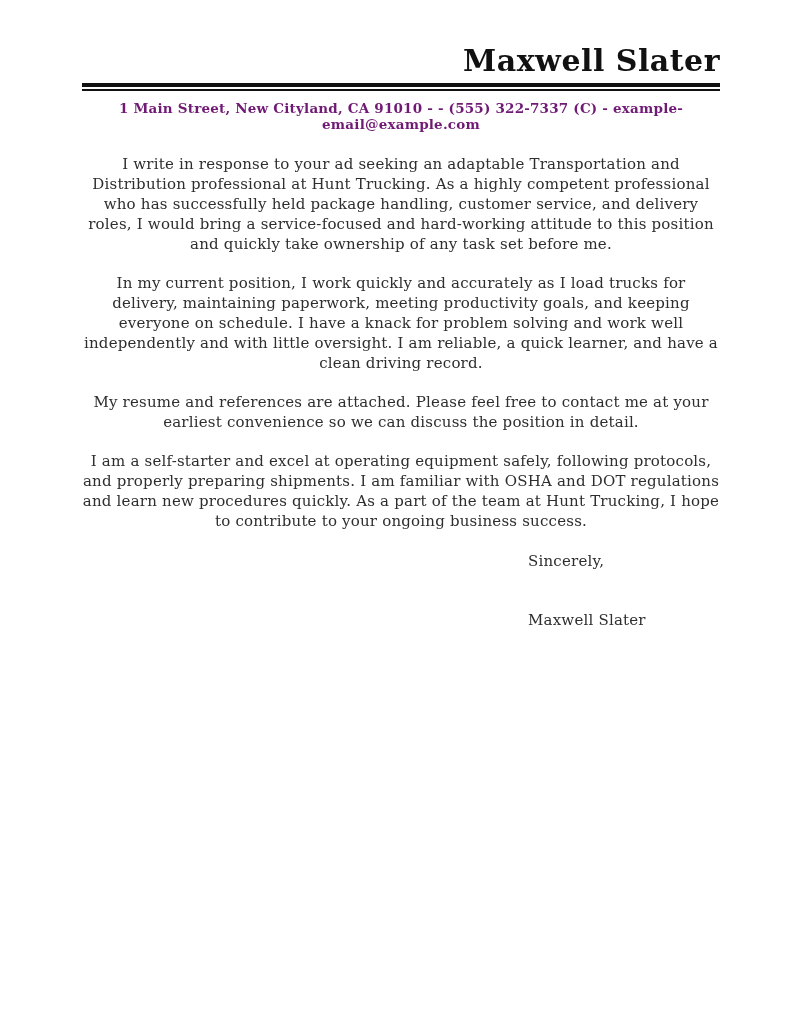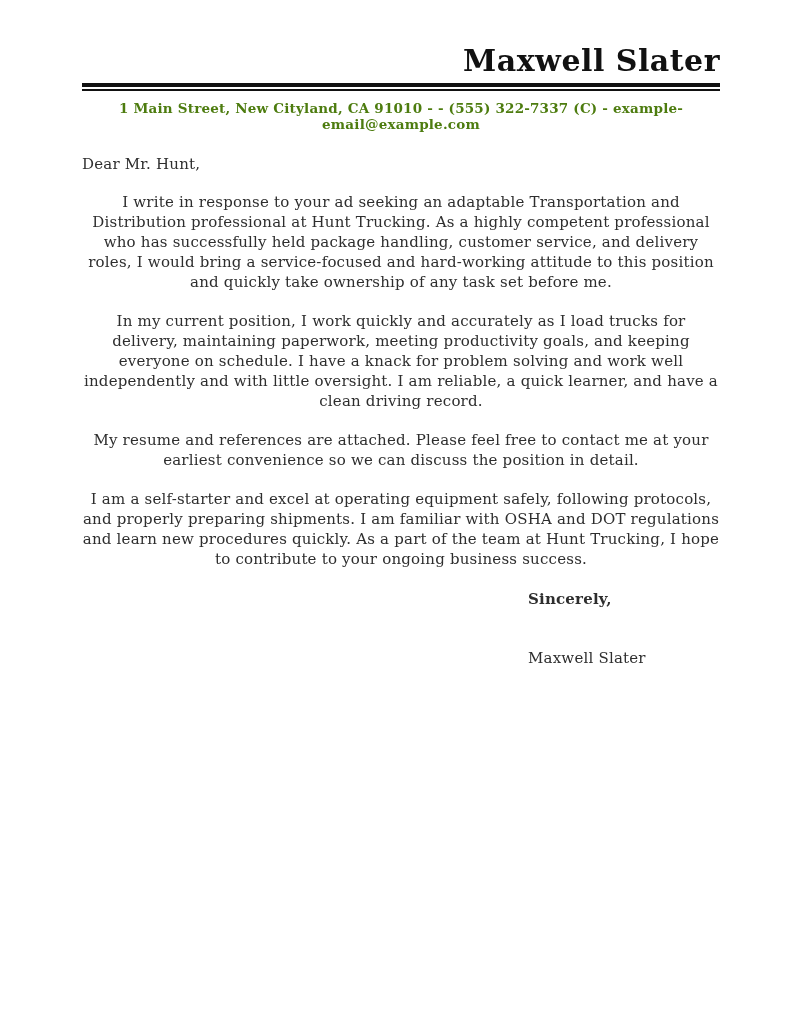--- a/index.html
+++ b/index.html
@@ -46,21 +46,21 @@
   .double-rule .rule-thin {
     height: 2px;
     background: #111111;
   }
 
   .contact-line {
     text-align: center;
     font-size: 13.5px;
     font-weight: 700;
     letter-spacing: 0.2px;
-    color: #4d7c0f;
+    color: #701a75;
     margin-top: 9px;
   }
 
   .letter-body {
     margin-top: 22px;
     font-size: 15px;
     line-height: 20px;
     letter-spacing: 0.2px;
     color: #2e2e2e;
   }
@@ -70,21 +70,20 @@
   }
 
   .letter-body p.para {
     margin-bottom: 19px;
     text-align: center;
   }
 
   .closing {
     margin-top: 20px;
     margin-left: 446px;
-    font-weight: bold;
   }
 
   .signature {
     margin-top: 39px;
     margin-left: 446px;
   }
 </style>
 </head>
 <body>
 
@@ -96,21 +95,20 @@
     <div class="double-rule">
       <div class="rule-thick"></div>
       <div class="rule-gap"></div>
       <div class="rule-thin"></div>
     </div>
 
     <div class="contact-line">1 Main Street, New Cityland, CA 91010 - - (555) 322-7337 (C) - example-email@example.com</div>
 
     <div class="letter-body">
 
-      <p class="salutation">Dear Mr. Hunt,</p>
 
       <p class="para">I write in response to your ad seeking an adaptable Transportation and Distribution professional at Hunt Trucking. As a highly competent professional who has successfully held package handling, customer service, and delivery roles, I would bring a service-focused and hard-working attitude to this position and quickly take ownership of any task set before me.</p>
 
       <p class="para">In my current position, I work quickly and accurately as I load trucks for delivery, maintaining paperwork, meeting productivity goals, and keeping everyone on schedule. I have a knack for problem solving and work well independently and with little oversight. I am reliable, a quick learner, and have a clean driving record.</p>
 
       <p class="para">My resume and references are attached. Please feel free to contact me at your earliest convenience so we can discuss the position in detail.</p>
 
       <p class="para">I am a self-starter and excel at operating equipment safely, following protocols, and properly preparing shipments. I am familiar with OSHA and DOT regulations and learn new procedures quickly. As a part of the team at Hunt Trucking, I hope to contribute to your ongoing business success.</p>
 
       <p class="closing">Sincerely,</p>

